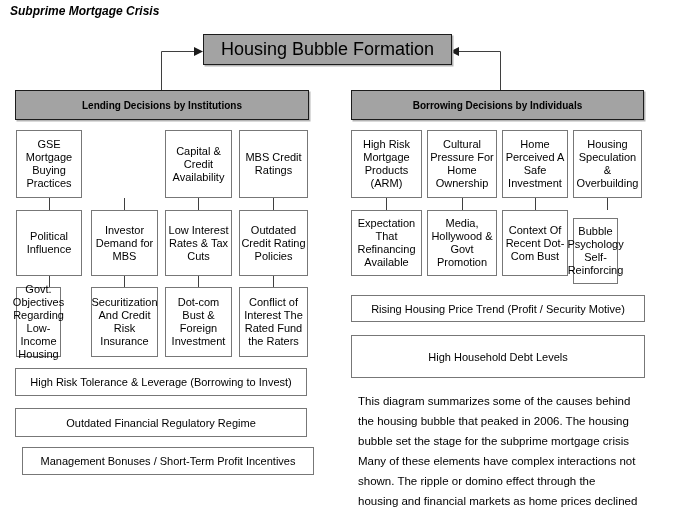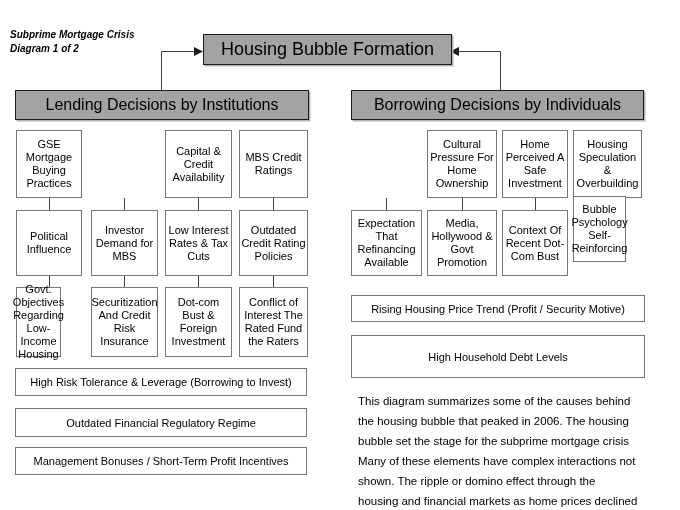--- a/index.html
+++ b/index.html
@@ -2,28 +2,28 @@
 <html><head>
 <meta charset="utf-8">
 <style>
   html,body{margin:0;padding:0;background:#ffffff;}
   #stage{
     position:relative;width:680px;height:510px;background:#ffffff;overflow:hidden;
     font-family:"Liberation Sans", sans-serif;color:#000;
   }
   .abs{position:absolute;}
   #doc-label{
-    left:10px;top:4px;font-size:10px;font-weight:bold;font-style:italic;line-height:14px;margin-top:24px;
+    left:10px;top:4px;font-size:12px;font-weight:bold;font-style:italic;line-height:14px;
   }
   .bluebox{
     background:#a3a3a3;border:1px solid #1c1c1c;box-shadow:1.5px 1.5px 0 #b5b5b5;
     display:flex;align-items:center;justify-content:center;text-align:center;
   }
   #title-box{left:203px;top:34px;width:247px;height:29px;font-size:18px;}
-  .hdr{font-size:16px;font-weight:normal;}
+  .hdr{font-size:10px;font-weight:bold;}
   #hdr-left{left:15px;top:90px;width:292px;height:28px;}
   #hdr-right{left:351px;top:90px;width:291px;height:28px;}
   .cell{
     background:#ffffff;border:1px solid #777777;
     display:flex;align-items:center;justify-content:center;text-align:center;
     font-size:11px;line-height:13px;padding:1px;box-sizing:border-box;
   }
   .wide{
     background:#ffffff;border:1px solid #777777;
     display:flex;align-items:center;justify-content:center;text-align:center;
@@ -59,21 +59,20 @@
         <path d="M462.5 198 V210"></path>
       <path d="M535.5 198 V210"></path>
         <path d="M607.5 198 V210"></path>
     </g>
     <polygon points="203,51.5 194,47 194,56" fill="#1c1c1c"></polygon>
     <polygon points="450,51.5 459,47 459,56" fill="#1c1c1c"></polygon>
   </svg>
 
   <div id="doc-label" class="abs">
     <div>Subprime Mortgage Crisis</div>
-    <div>Diagram 1 of 2</div>
   </div>
 
   <div id="title-box" class="abs bluebox">Housing Bubble Formation</div>
 
   <div id="hdr-left" class="abs bluebox hdr">Lending Decisions by Institutions</div>
   <div id="hdr-right" class="abs bluebox hdr">Borrowing Decisions by Individuals</div>
 
   <div class="abs cell" style="left:16px;top:130px;width:66px;height:68px">GSE Mortgage Buying Practices</div>
   <div class="abs cell" style="left:165px;top:130px;width:67px;height:68px">Capital &amp; Credit Availability</div>
   <div class="abs cell" style="left:239px;top:130px;width:69px;height:68px">MBS Credit Ratings</div>
@@ -83,30 +82,31 @@
   <div class="abs cell" style="left:165px;top:210px;width:67px;height:66px">Low Interest Rates &amp; Tax Cuts</div>
   <div class="abs cell" style="left:239px;top:210px;width:69px;height:66px">Outdated Credit Rating Policies</div>
 
   <div class="abs cell" style="left:16px;top:287px;width:45px;height:70px">Govt. Objectives Regarding Low-Income Housing</div>
   <div class="abs cell" style="left:91px;top:287px;width:67px;height:70px">Securitization And Credit Risk Insurance</div>
   <div class="abs cell" style="left:165px;top:287px;width:67px;height:70px">Dot-com Bust &amp; Foreign Investment</div>
   <div class="abs cell" style="left:239px;top:287px;width:69px;height:70px">Conflict of Interest The Rated Fund the Raters</div>
 
   <div class="abs wide" style="left:15px;top:368px;width:292px;height:28px">High Risk Tolerance &amp; Leverage (Borrowing to Invest)</div>
   <div class="abs wide" style="left:15px;top:408px;width:292px;height:29px">Outdated Financial Regulatory Regime</div>
-  <div class="abs wide" style="left:15px;top:447px;width:292px;height:28px">Management Bonuses / Short-Term Profit Incentives</div>
+  <div class="abs wide" style="left:22px;top:447px;width:292px;height:28px">Management Bonuses / Short-Term Profit Incentives</div>
 
+  <div class="abs cell" style="left:351px;top:130px;width:71px;height:68px">High Risk Mortgage Products (ARM)</div>
   <div class="abs cell" style="left:427px;top:130px;width:70px;height:68px">Cultural Pressure For Home Ownership</div>
   <div class="abs cell" style="left:502px;top:130px;width:66px;height:68px">Home Perceived A Safe Investment</div>
   <div class="abs cell" style="left:351px;top:210px;width:71px;height:66px">Expectation That Refinancing Available</div>
 
   <div class="abs cell" style="left:573px;top:130px;width:69px;height:68px">Housing Speculation &amp; Overbuilding</div>
   <div class="abs cell" style="left:427px;top:210px;width:70px;height:66px">Media, Hollywood &amp; Govt Promotion</div>
   <div class="abs cell" style="left:502px;top:210px;width:66px;height:66px">Context Of Recent Dot-Com Bust</div>
-  <div class="abs cell" style="left:573px;top:196px;width:53px;height:66px">Bubble Psychology Self-Reinforcing</div>
+  <div class="abs cell" style="left:573px;top:218px;width:45px;height:66px">Bubble Psychology Self-Reinforcing</div>
 
   <div class="abs wide" style="left:351px;top:295px;width:294px;height:27px">Rising Housing Price Trend (Profit / Security Motive)</div>
   <div class="abs wide" style="left:351px;top:335px;width:294px;height:43px">High Household Debt Levels</div>
 
   <div id="note" class="abs">This diagram summarizes some of the causes behind
 the housing bubble that peaked in 2006.  The housing
 bubble set the stage for the subprime mortgage crisis
 Many of these elements have complex interactions not
 shown.   The ripple or domino effect through the
 housing and financial markets as home prices declined

